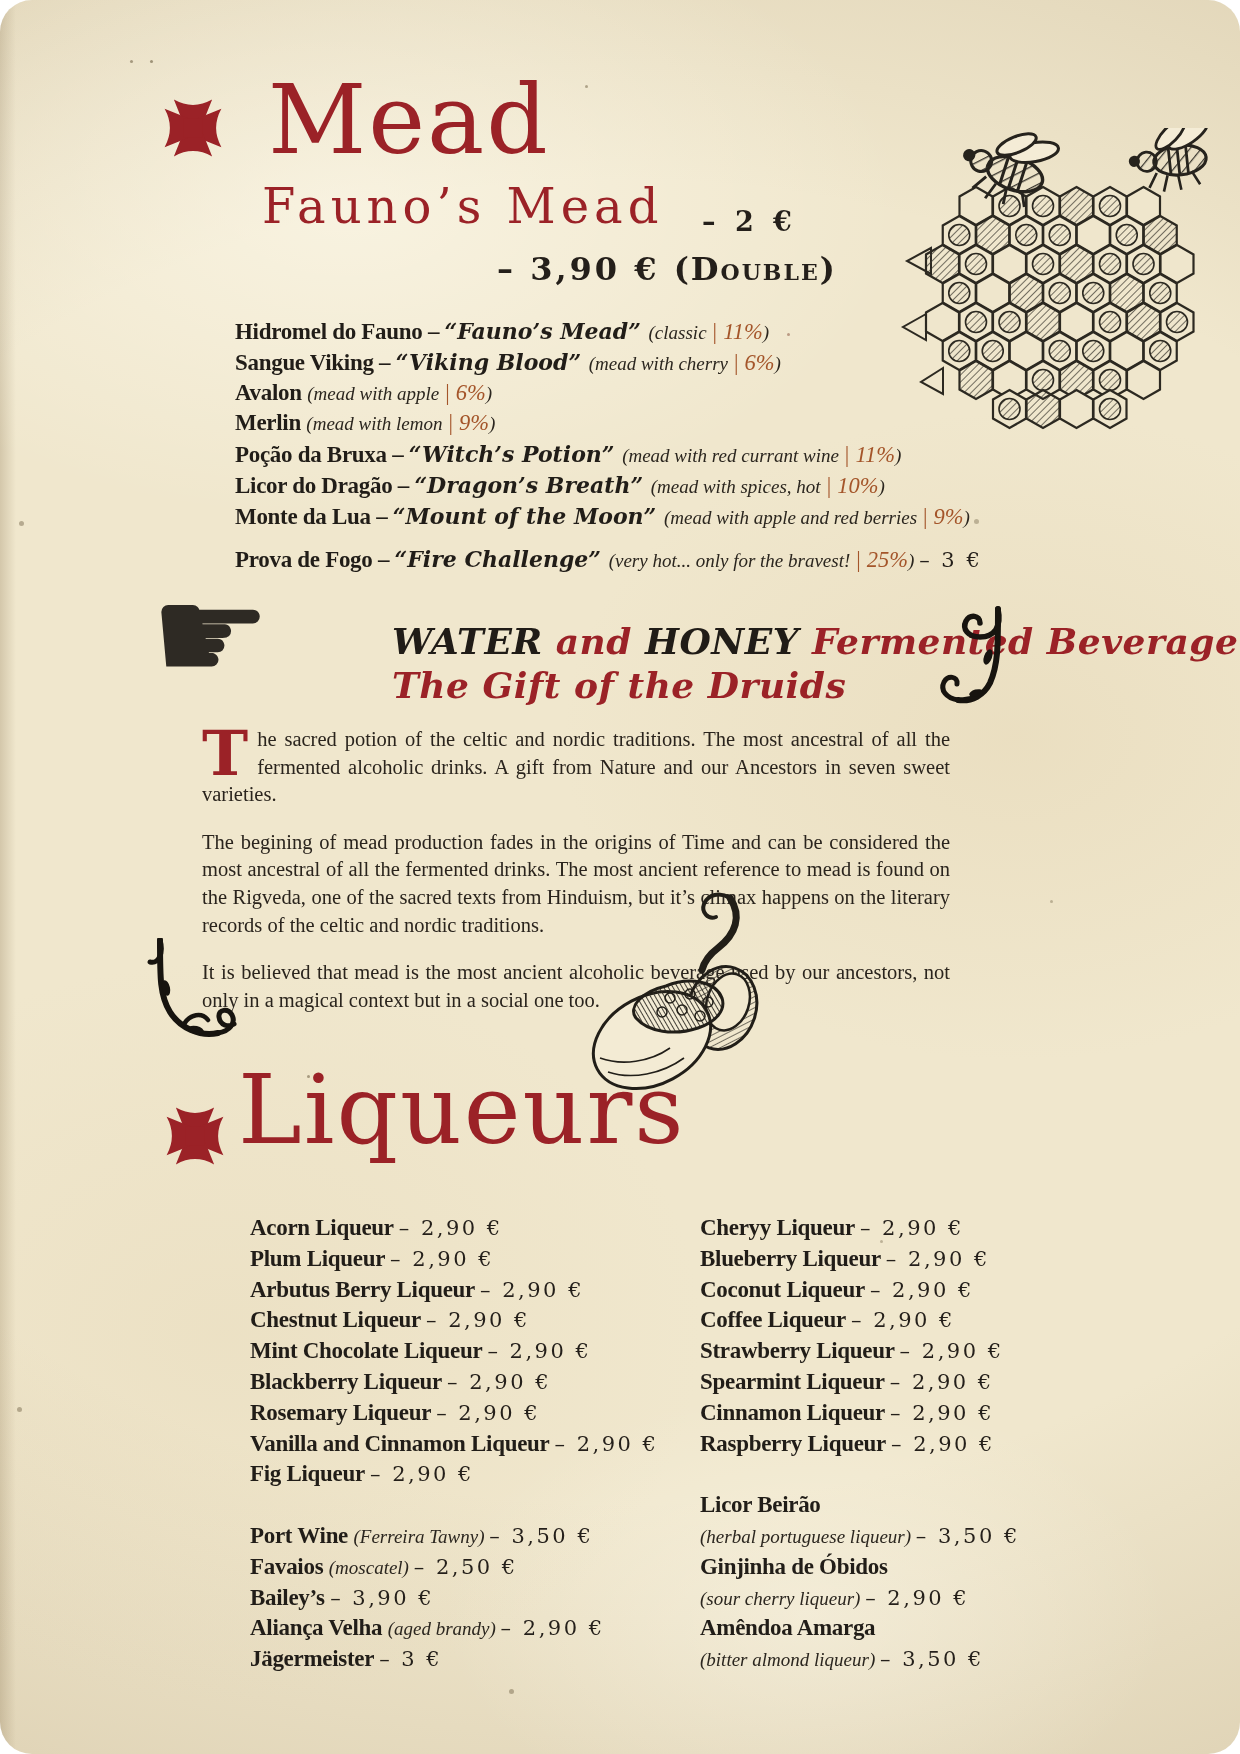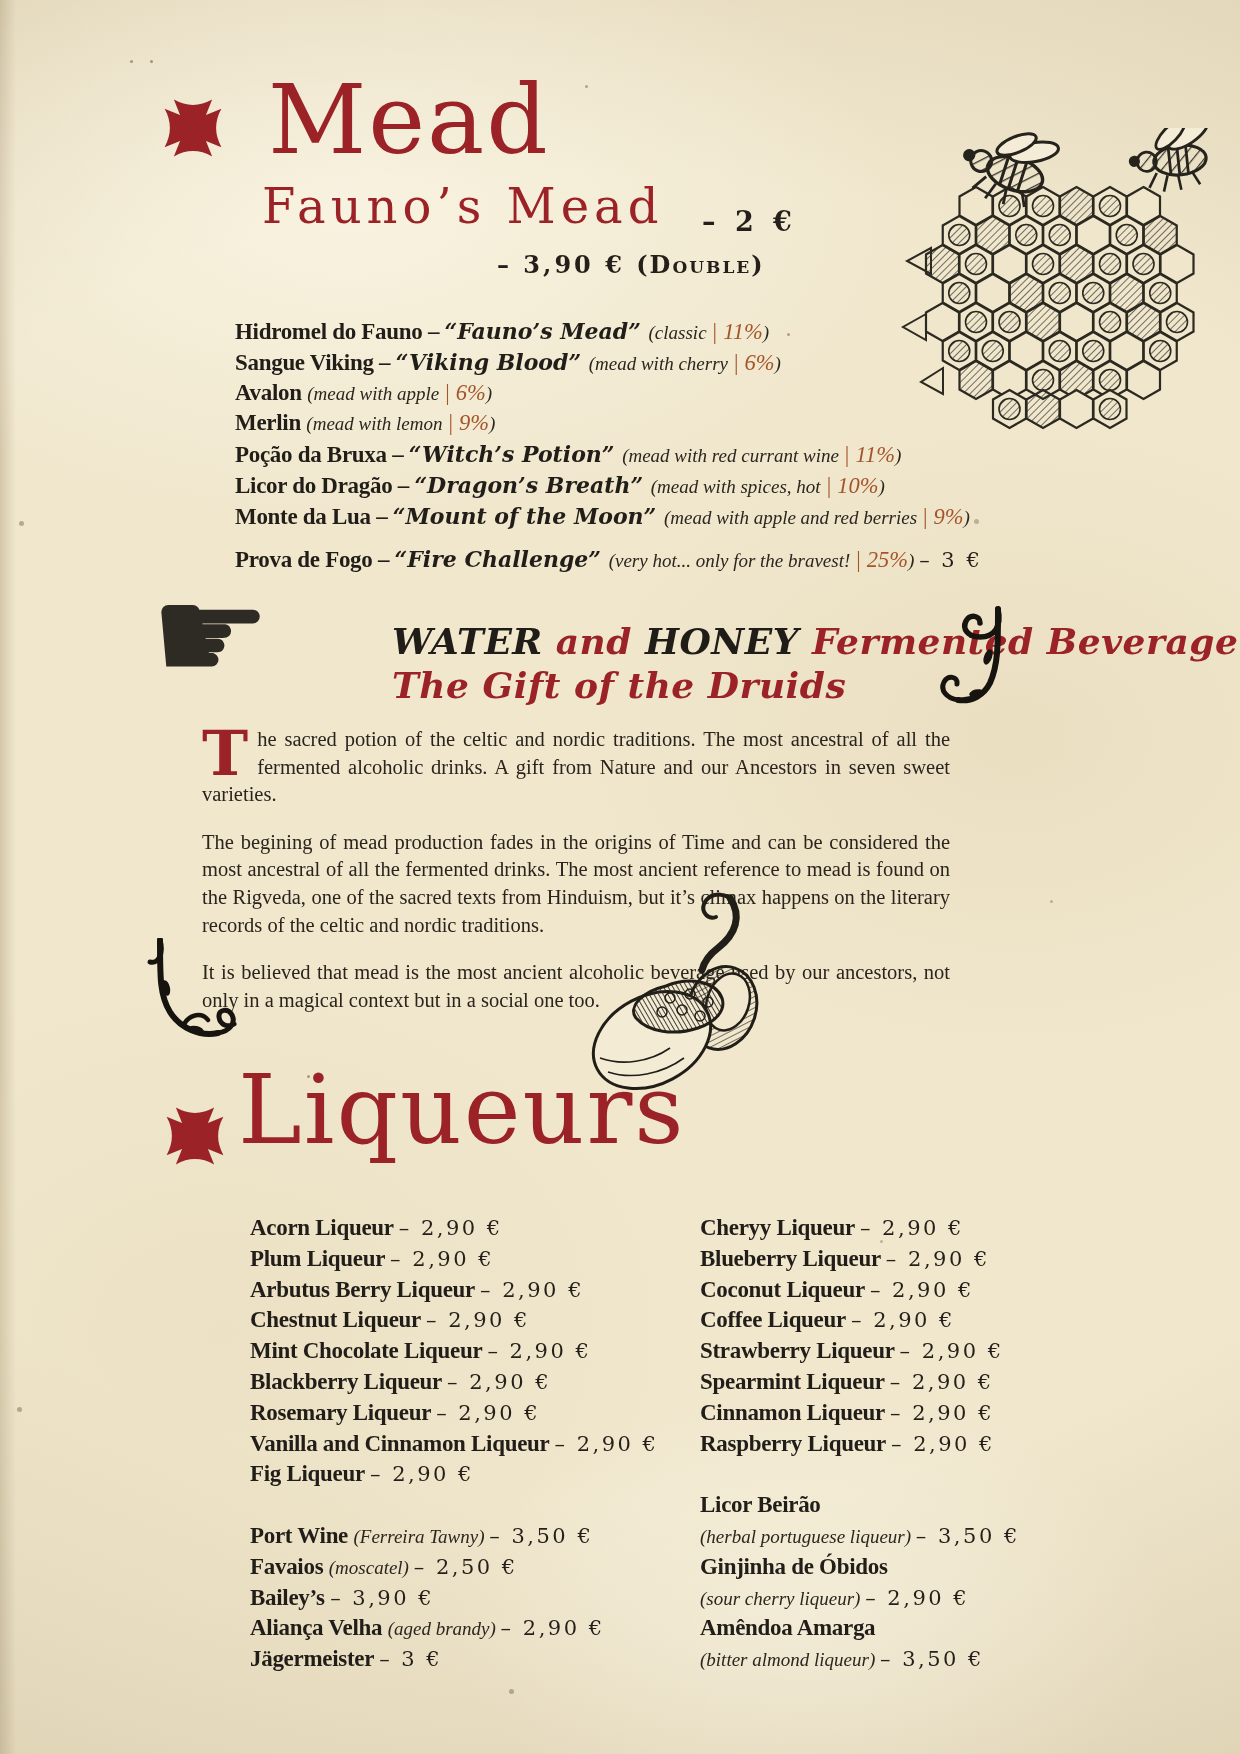--- a/index.html
+++ b/index.html
@@ -13,27 +13,28 @@
     position:relative;width:1240px;height:1754px;overflow:hidden;
     font-family:"Liberation Serif",serif;color:var(--ink);
     background-color:var(--parch);
     background-image:
       radial-gradient(900px 500px at 28% 12%, rgba(255,252,240,.55), rgba(255,252,240,0) 62%),
       radial-gradient(700px 500px at 82% 42%, rgba(224,207,170,.35), rgba(224,207,170,0) 65%),
       radial-gradient(800px 620px at 18% 76%, rgba(227,212,178,.32), rgba(227,212,178,0) 60%),
       radial-gradient(520px 320px at 65% 92%, rgba(255,252,240,.4), rgba(255,252,240,0) 70%),
       linear-gradient(90deg, rgba(146,126,92,.30), rgba(146,126,92,0) 16px),
       radial-gradient(1500px 1100px at 50% 48%, rgba(0,0,0,0) 60%, rgba(172,150,110,.28) 100%);
+    border-radius: 32px;
   }
   .abs{position:absolute;}
   .uncial{font-family:"DejaVu Serif",serif;color:var(--red);}
   .title-main{font-size:96px;line-height:1;letter-spacing:2px;}
   .subtitle{font-size:48px;line-height:1;letter-spacing:5px;}
   .sub-price{font-family:"DejaVu Serif",serif;font-size:27px;font-weight:bold;letter-spacing:5px;color:#241f1a;}
-  .double-price{font-family:"DejaVu Serif",serif;font-size:24px;font-weight:bold;letter-spacing:3px;color:#241f1a;white-space:nowrap;}
+  .double-price{font-family:"DejaVu Serif",serif;font-size:32px;font-weight:bold;letter-spacing:3px;color:#241f1a;white-space:nowrap;}
   .seg-sc{font-variant:small-caps;letter-spacing:2px;}
   .seg-p2{}
   .menu-lines{font-size:23px;line-height:30.8px;white-space:nowrap;}
   .menu-line{height:30.8px;}
   .seg-b{font-weight:bold;letter-spacing:-0.3px;}
   .seg-bi{font-weight:bold;font-style:italic;font-family:"DejaVu Serif",serif;font-size:22px;}
   .seg-i{font-style:italic;font-size:19px;color:#2b261f;}
   .seg-r{font-style:italic;color:var(--rust);font-size:22.5px;margin-top:28px;}
   .seg-p{font-family:"DejaVu Serif",serif;font-size:21px;letter-spacing:2.5px;color:#241f1a;}
   .heading{font-size:36px;font-weight:bold;font-style:italic;font-family:"DejaVu Serif",serif;white-space:nowrap;letter-spacing:.5px;}

